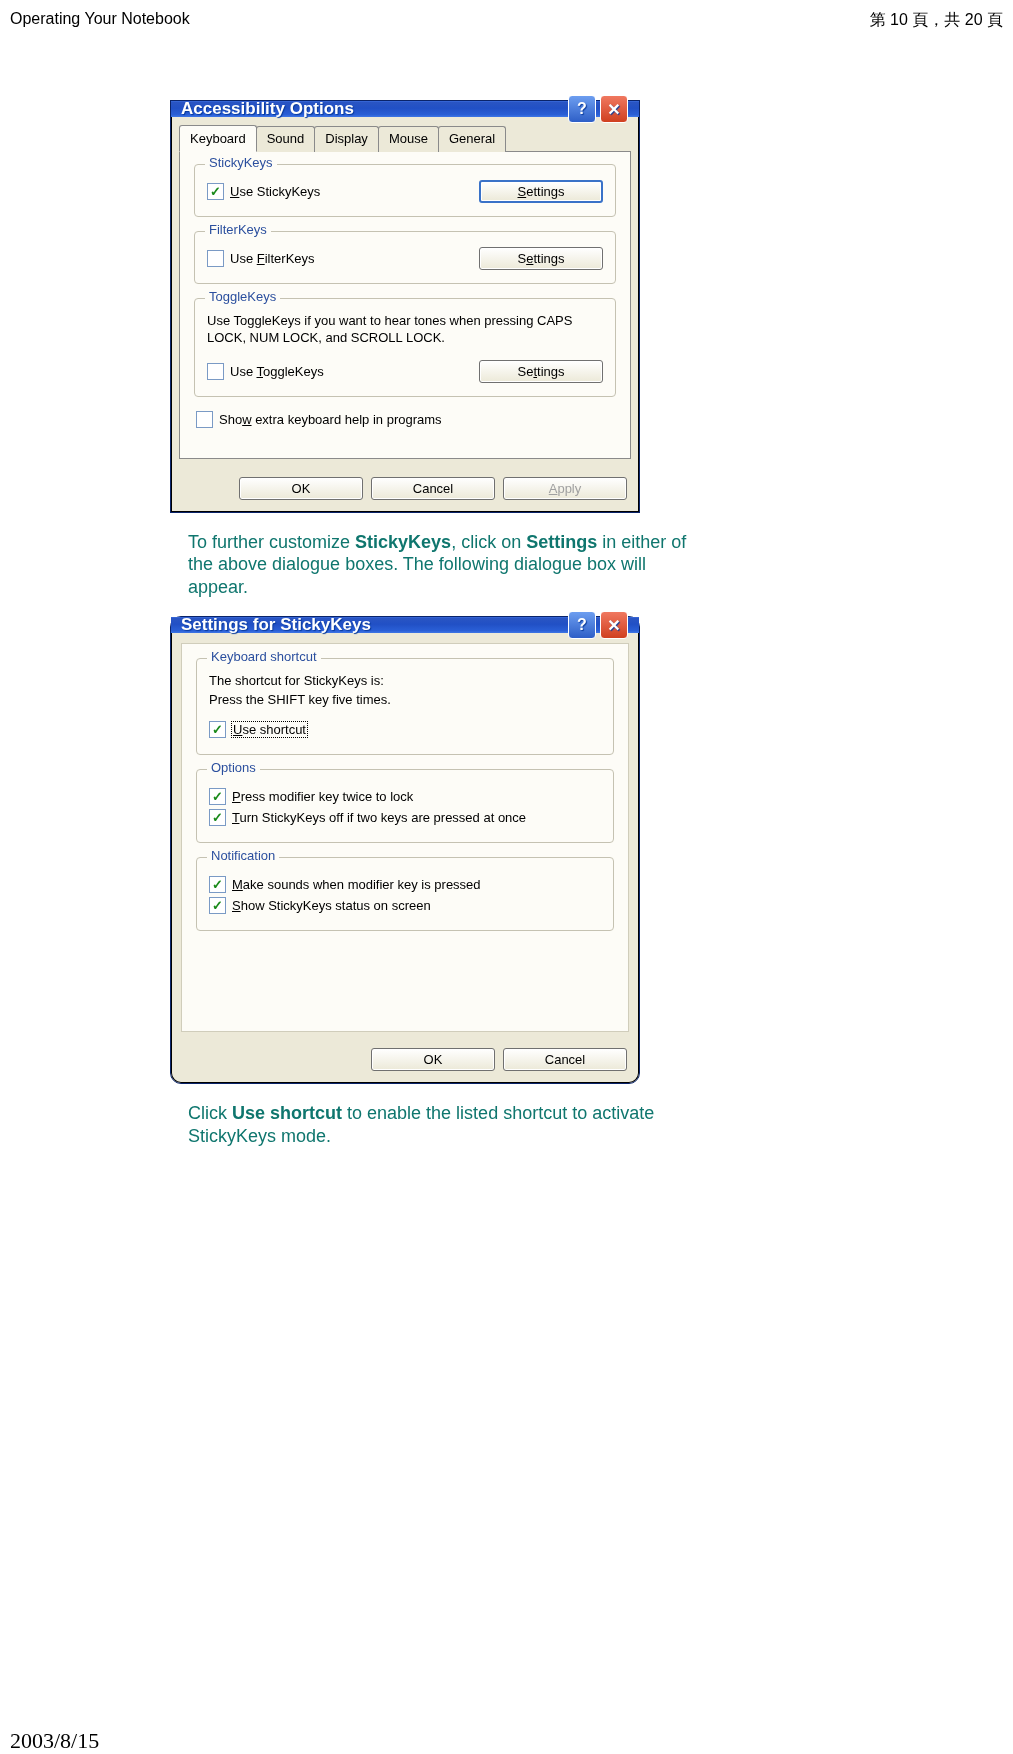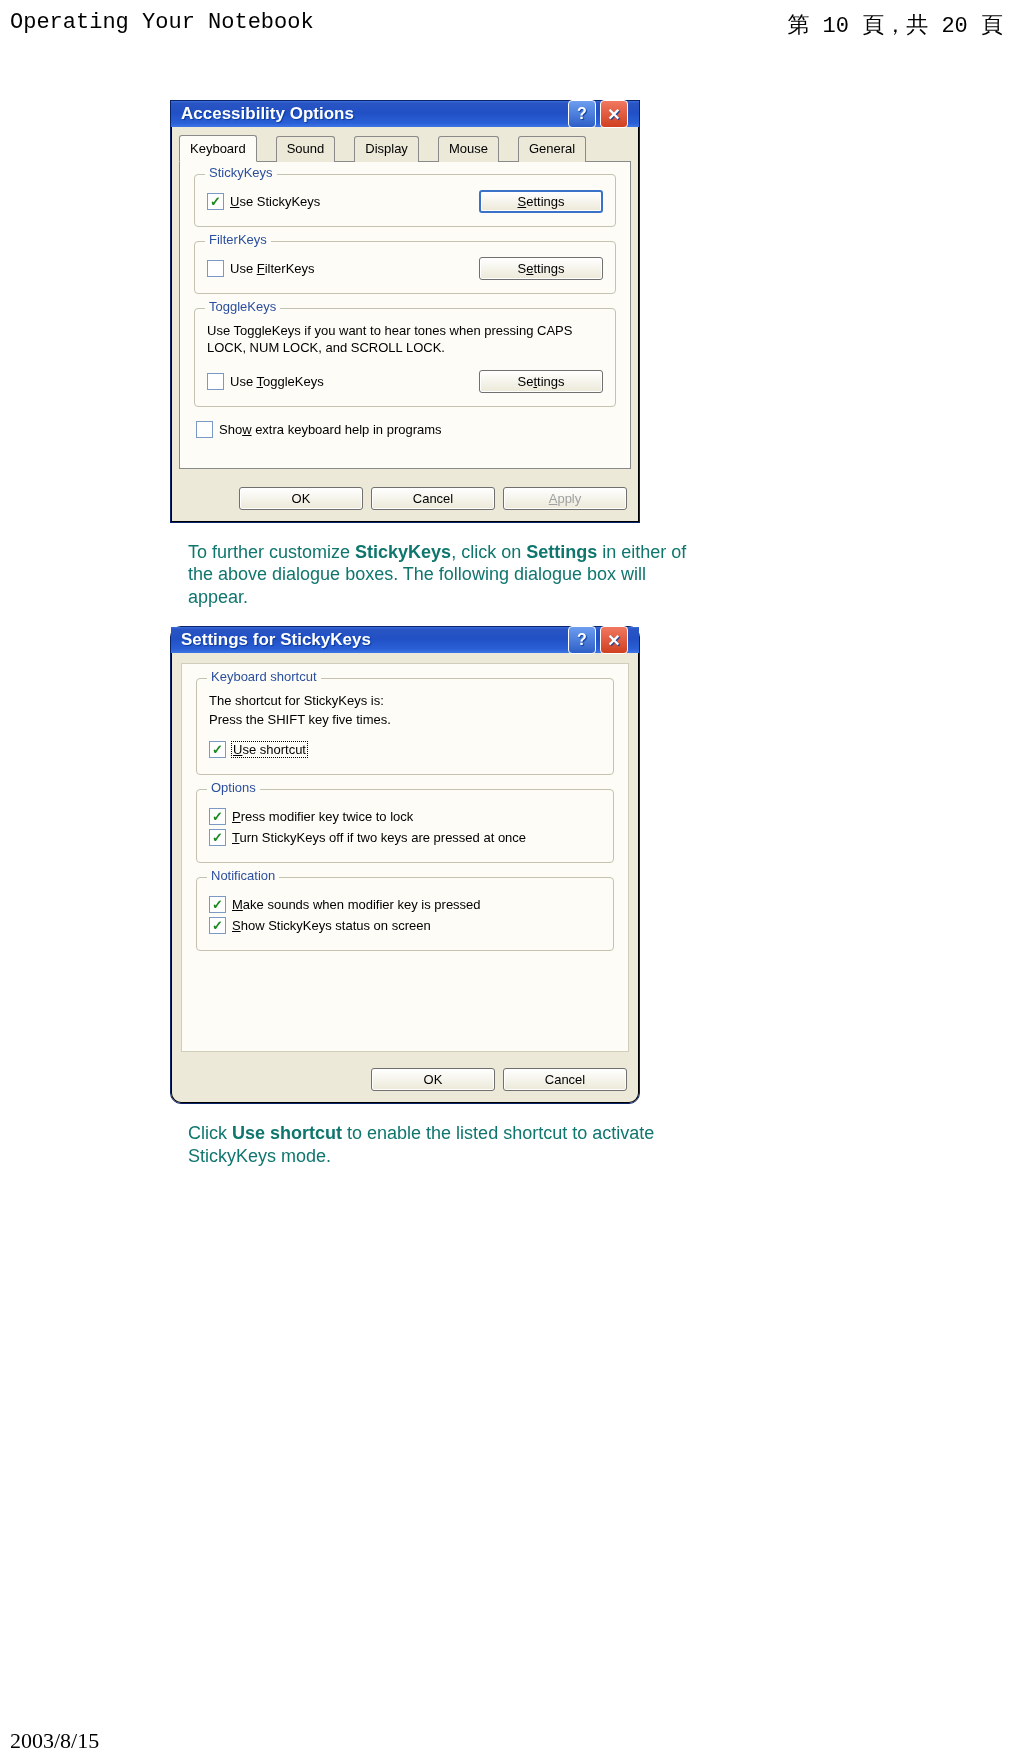--- a/index.html
+++ b/index.html
@@ -12,22 +12,22 @@
     position: relative;
     overflow: hidden;
   }
   .page-header {
     position: absolute;
     top: 10px;
     left: 10px;
     right: 10px;
     display: flex;
     justify-content: space-between;
-    font-family: Liberation Mono, monospace;
-    font-size: 22px;
+    font-family: Liberation Sans, sans-serif;
+    font-size: 16px;
     color: #000;
   }
   .page-footer {
     position: absolute;
     bottom: 0px;
     left: 10px;
     right: 0px;
     display: flex;
     justify-content: space-between;
     font-family: "Times New Roman", serif;
@@ -50,21 +50,21 @@
 
   
   .xp-window {
     border: 1px solid #0a246a;
     background: #ece9d8;
     box-shadow: 0 0 0 1px #000 inset;
     margin-bottom: 6px;
   }
   .titlebar {
     background: linear-gradient(to bottom, #3a6ee0 0%, #2a55c3 8%, #2150c5 45%, #2a5fd6 85%, #3e76e6 100%);
-    height: 26px;
+    height: 16px;
     display: flex;
     align-items: center;
     padding: 0 11px 0 10px;
     color: #fff;
     font-family: "Trebuchet MS", Tahoma, sans-serif;
     font-size: 17px;
     font-weight: bold;
     text-shadow: 1px 1px 1px #083a9b;
   }
   .titlebar .title { flex: 1; }
@@ -82,21 +82,20 @@
     color: #fff;
     border: 1px solid #fff;
   }
   .tb-help { background: linear-gradient(to bottom,#6d9ef0,#2e5fc7); }
   .tb-close { background: linear-gradient(to bottom,#f07860,#d04020); }
 
   
   .tab-strip {
     display: flex;
     margin: 8px 8px 0 8px;
-    gap: 20px;
   }
   .tab {
     font: 13px Tahoma, sans-serif;
     padding: 4px 10px;
     border: 1px solid #8a8a8a;
     border-bottom: none;
     background: #ece9d8;
     margin-right: -1px;
     border-radius: 3px 3px 0 0;
     position: relative;

